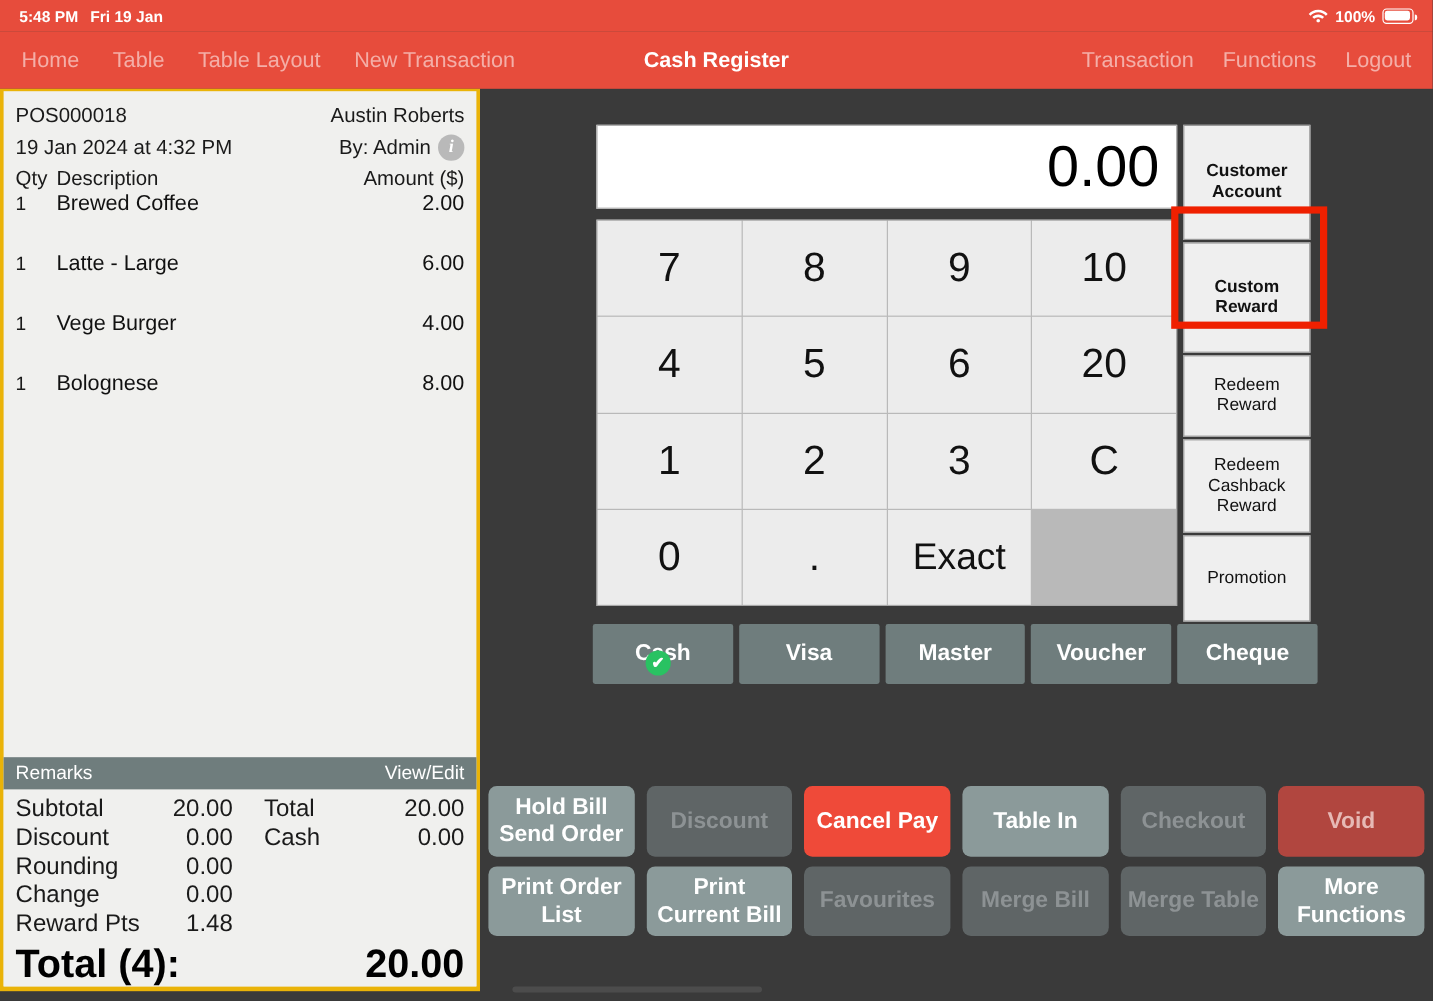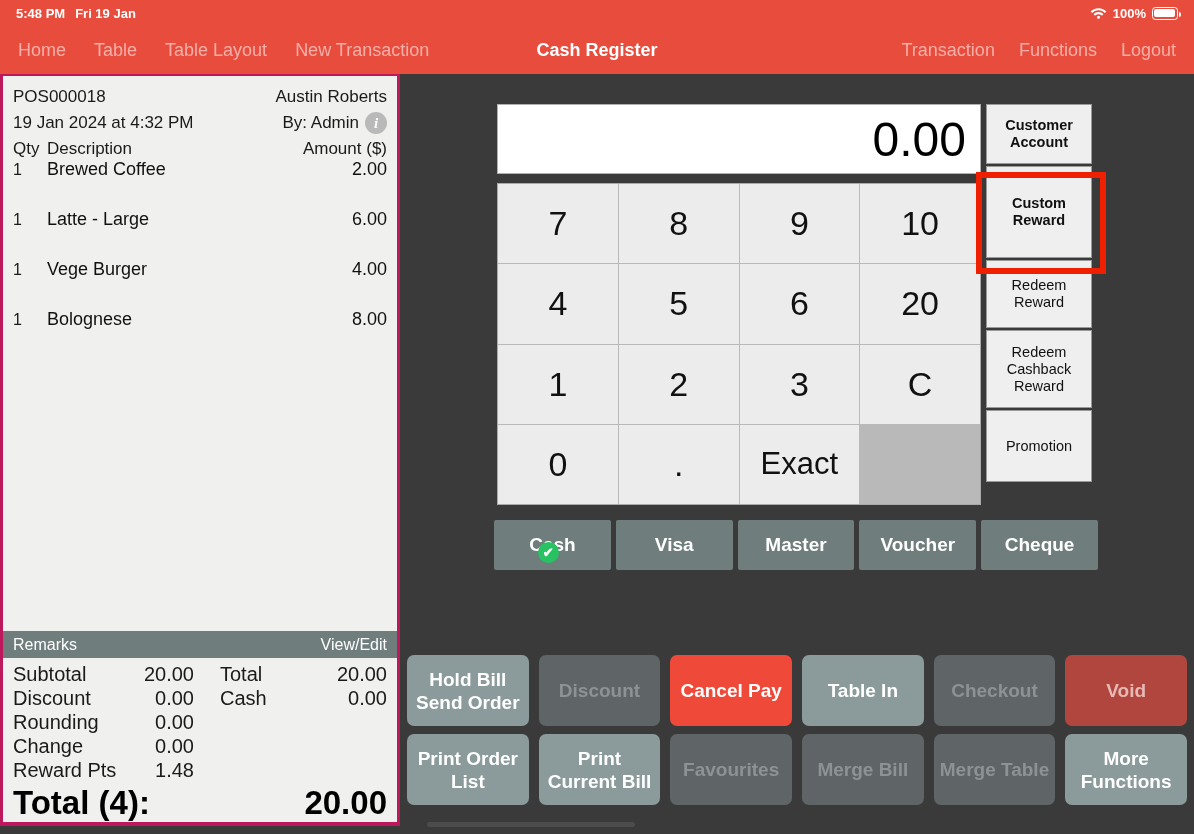--- a/index.html
+++ b/index.html
@@ -45,21 +45,21 @@
   .nav-right { display: flex; align-items: center; padding-right: 18px; gap: 24px; margin-left: auto; }
   .nav-item { font-size: 18px; color: rgba(255,255,255,0.55); white-space: nowrap; cursor: pointer; }
   .nav-title {
     position: absolute; left: 0; right: 0; text-align: center;
     font-size: 18px; font-weight: bold; color: #fff; pointer-events: none;
   }
 
   
   .receipt {
     position: absolute; left: 0; top: 74px; width: 400px; height: 752px;
-    background: #be185d; padding: 2px 3px 4px 3px;
+    background: #eab308; padding: 2px 3px 4px 3px;
   }
   .receipt-inner {
     width: 100%; height: 100%; background: #f0f0ee;
     display: flex; flex-direction: column;
   }
   .r-head { padding: 8px 10px 0 10px; }
   .r-row { display: flex; justify-content: space-between; align-items: center; }
   .r-txt { font-size: 17px; color: #1a1a1a; line-height: 26px; white-space: nowrap; }
   .info-icon {
     width: 22px; height: 22px; border-radius: 50%; background: #b9b9b9;
@@ -114,21 +114,21 @@
   .side-col {
     position: absolute; left: 986px; top: 104px; width: 106px;
     display: flex; flex-direction: column; gap: 2px;
   }
   .side-btn {
     background: #efefef; border: 1px solid #9a9a9a;
     display: flex; align-items: center; justify-content: center; text-align: center;
     font-size: 14.5px; font-weight: bold; color: #111; line-height: 17px;
     cursor: pointer; padding: 2px;
   }
-  .side-btn.b1 { height: 60px; }
+  .side-btn.b1 { height: 96px; }
   .side-btn.b2 { height: 92px; }
   .side-btn.b3 { height: 68px; }
   .side-btn.b4 { height: 78px; }
   .side-btn.b5 { height: 72px; font-weight: normal; }
   .side-btn.b5, .side-btn.b3, .side-btn.b4 { font-weight: normal; }
   .highlight-box {
     position: absolute; left: 976px; top: 172px; width: 130px; height: 102px;
     border: 6px solid #ef2000; pointer-events: none; z-index: 5;
   }
 
@@ -144,21 +144,21 @@
   }
   .check-badge {
     position: absolute; right: 52px; bottom: 7px;
     width: 21px; height: 21px; border-radius: 50%; background: #29c262;
     display: flex; align-items: center; justify-content: center;
     color: #fff; font-size: 13px; font-weight: bold;
   }
 
   
   .action-grid {
-    position: absolute; left: 407px; top: 655px; width: 780px; height: 150px;
+    position: absolute; left: 407px; top: 655px; width: 780px; height: 125px;
     display: grid; grid-template-columns: repeat(6, 1fr); grid-template-rows: repeat(2, 1fr);
     gap: 8px 10px;
   }
   .act {
     border-radius: 7px; display: flex; align-items: center; justify-content: center;
     text-align: center; font-size: 19px; font-weight: bold; line-height: 23px;
     cursor: pointer; padding: 3px;
   }
   .act.enabled { background: #8b9a9a; color: #ffffff; }
   .act.disabled { background: #5f6566; color: #8d9294; }

